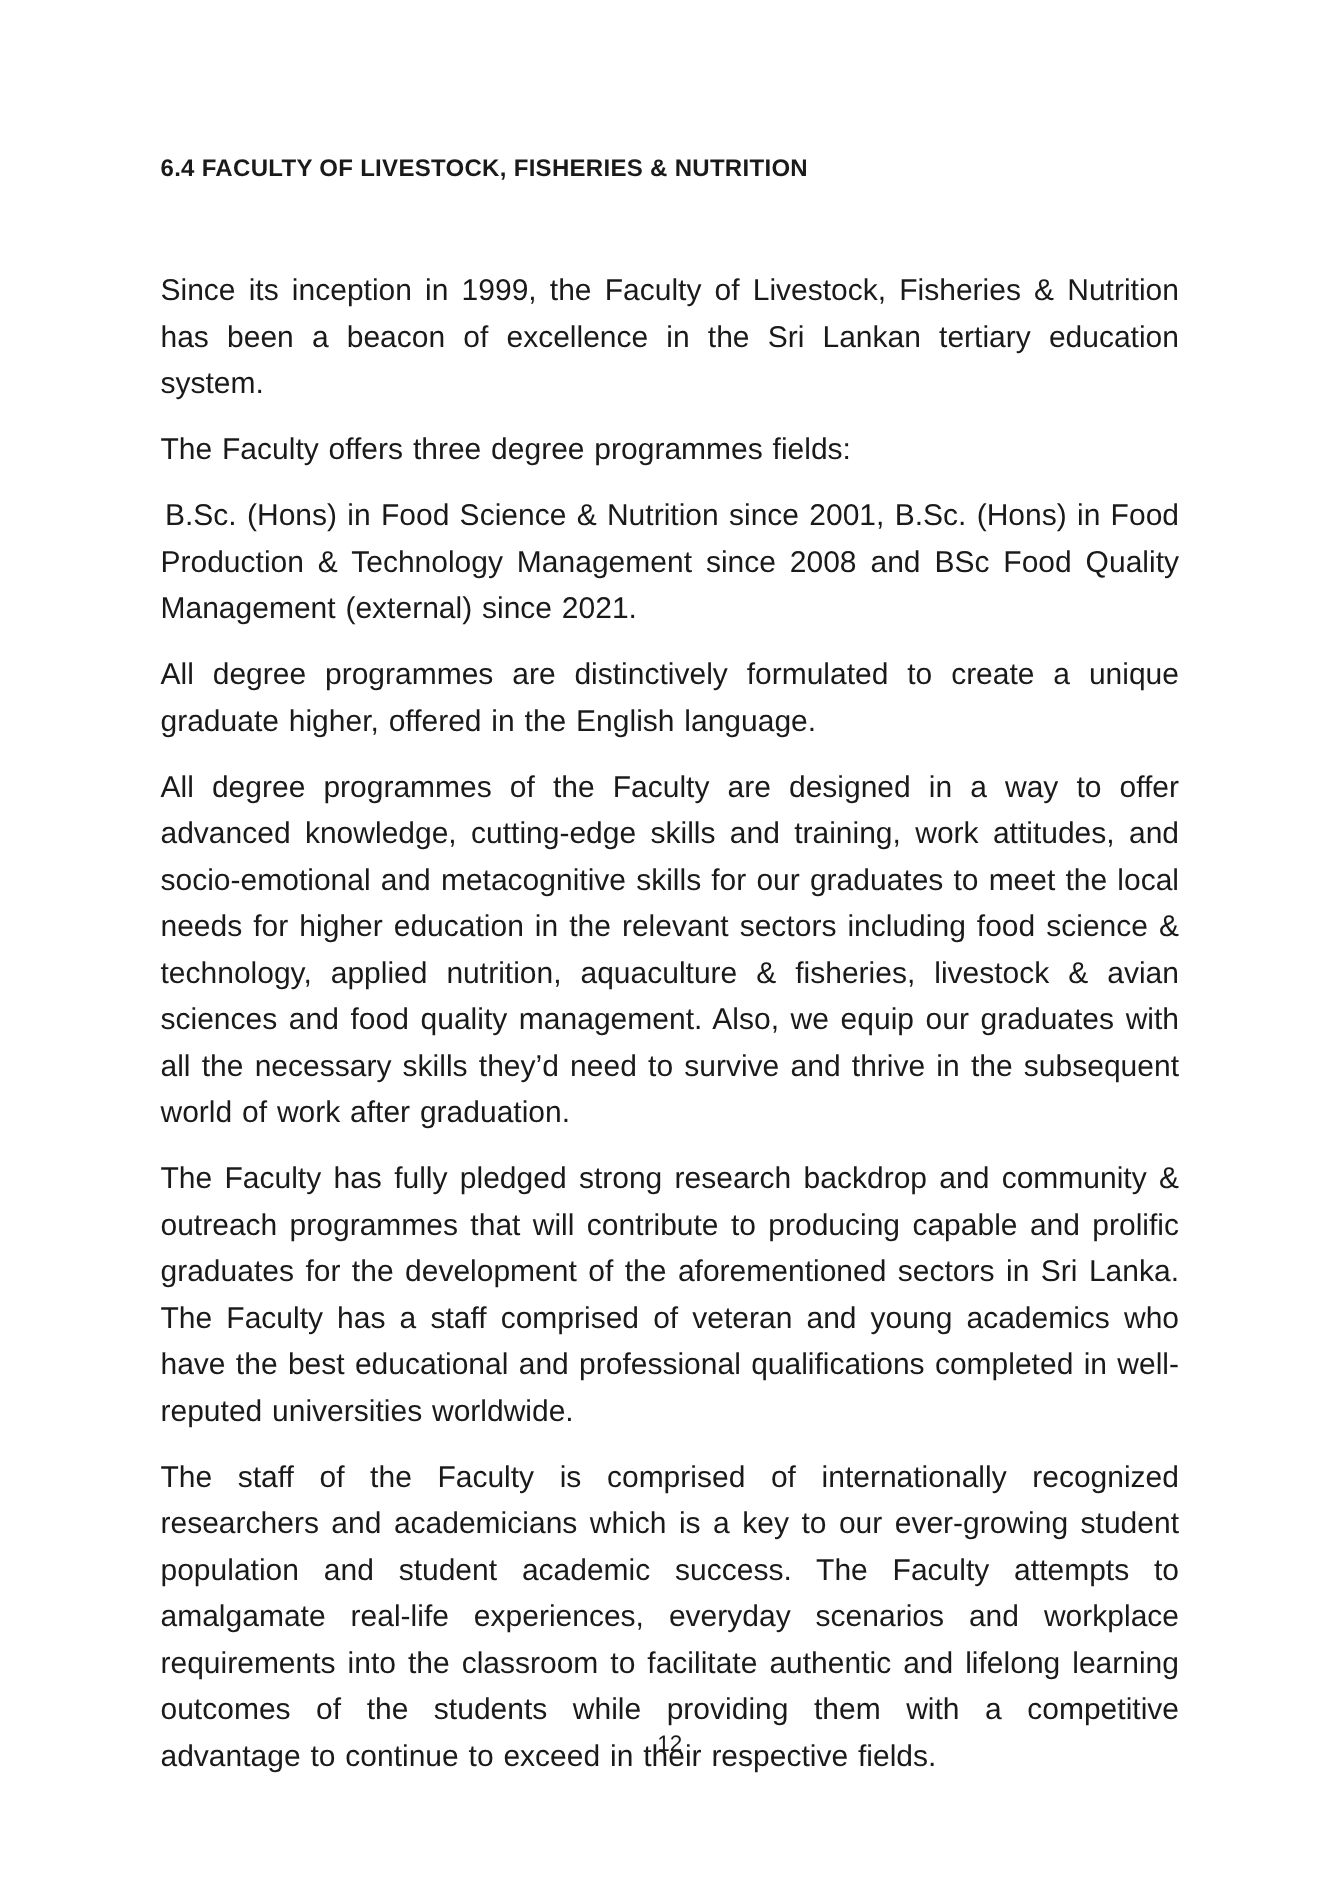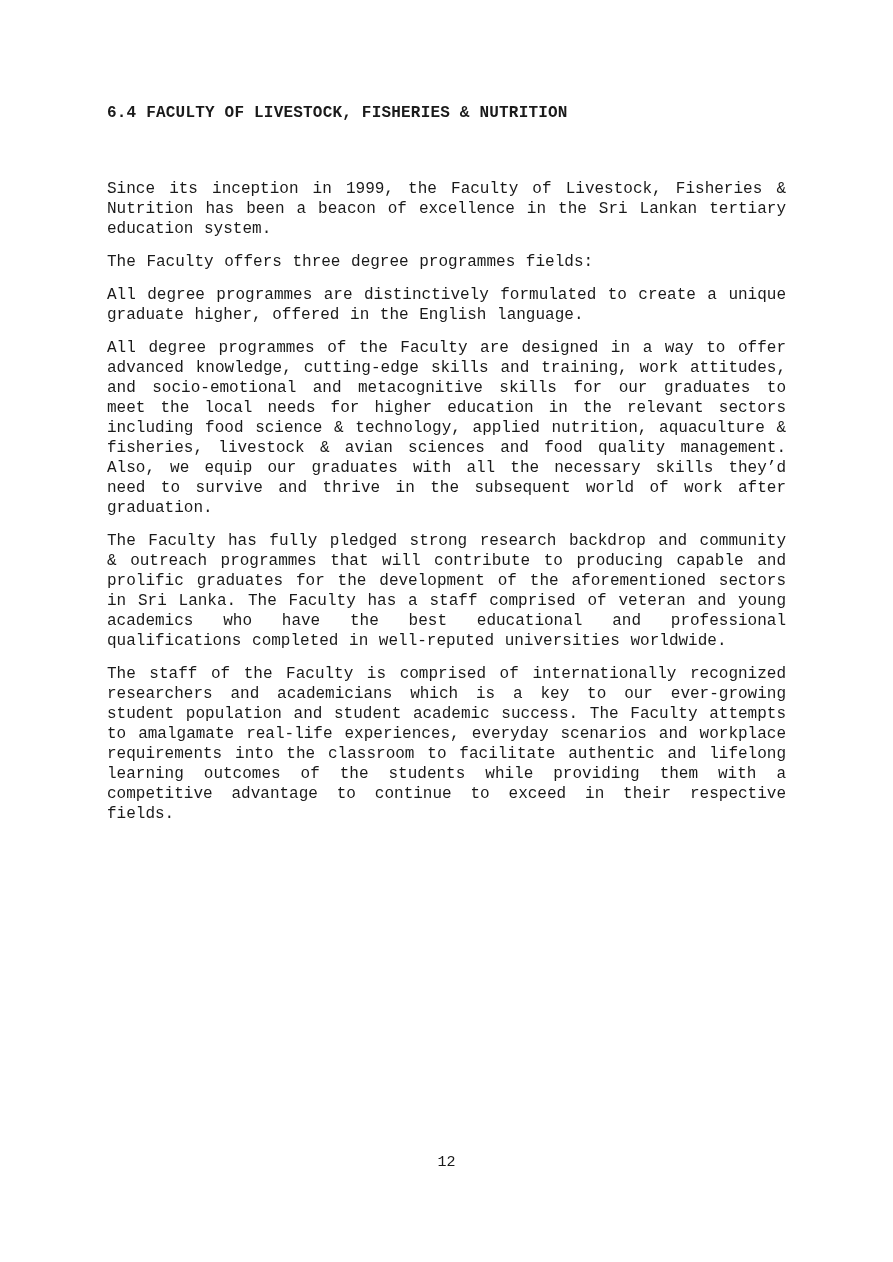--- a/index.html
+++ b/index.html
@@ -8,34 +8,34 @@
     background: #ffffff;
   }
   .page {
     position: relative;
     width: 893px;
     height: 1258px;
     margin: 0 auto;
     background: #ffffff;
     box-sizing: border-box;
     padding: 102px 107px 0 107px;
-    font-family: Liberation Mono, monospace;
+    font-family: Liberation Sans, sans-serif;
     color: #1a1a1a;
     overflow: hidden;
   }
   .heading {
     font-size: 16px;
     font-weight: bold;
     line-height: 22px;
     margin: 0 0 55px 0;
     letter-spacing: 0.2px;
   }
   .body-text p {
-    font-size: 16px;
-    line-height: 20px;
+    font-size: 20px;
+    line-height: 31px;
     text-align: justify;
     margin: 0 0 13px 0;
     word-spacing: 1px;
   }
   .body-text p.slight-indent {
     text-indent: 3px;
   }
   .page-number {
     position: absolute;
     left: 0;
@@ -50,20 +50,21 @@
 </head>
 <body>
 
 <div class="page">
 
   <h1 class="heading">6.4 FACULTY OF LIVESTOCK, FISHERIES &amp; NUTRITION</h1>
 
   <div class="body-text">
     <p>Since its inception in 1999, the Faculty of Livestock, Fisheries &amp; Nutrition has been a beacon of excellence in the Sri Lankan tertiary education system.</p>
     <p>The Faculty offers three degree programmes fields:</p>
+    <p class="slight-indent">B.Sc. (Hons) in Food Science &amp; Nutrition since 2001, B.Sc. (Hons) in Food Production &amp; Technology Management since 2008 and BSc Food Quality Management (external) since 2021.</p>
     <p>All degree programmes are distinctively formulated to create a unique graduate higher, offered in the English language.</p>
     <p>All degree programmes of the Faculty are designed in a way to offer advanced knowledge, cutting-edge skills and training, work attitudes, and socio-emotional and metacognitive skills for our graduates to meet the local needs for higher education in the relevant sectors including food science &amp; technology, applied nutrition, aquaculture &amp; fisheries, livestock &amp; avian sciences and food quality management. Also, we equip our graduates with all the necessary skills they’d need to survive and thrive in the subsequent world of work after graduation.</p>
     <p>The Faculty has fully pledged strong research backdrop and community &amp; outreach programmes that will contribute to producing capable and prolific graduates for the development of the aforementioned sectors in Sri Lanka. The Faculty has a staff comprised of veteran and young academics who have the best educational and professional qualifications completed in well-reputed universities worldwide.</p>
     <p>The staff of the Faculty is comprised of internationally recognized researchers and academicians which is a key to our ever-growing student population and student academic success. The Faculty attempts to amalgamate real-life experiences, everyday scenarios and workplace requirements into the classroom to facilitate authentic and lifelong learning outcomes of the students while providing them with a competitive advantage to continue to exceed in their respective fields.</p>
   </div>
 
   <div class="page-number">12</div>
 
 </div>
 

